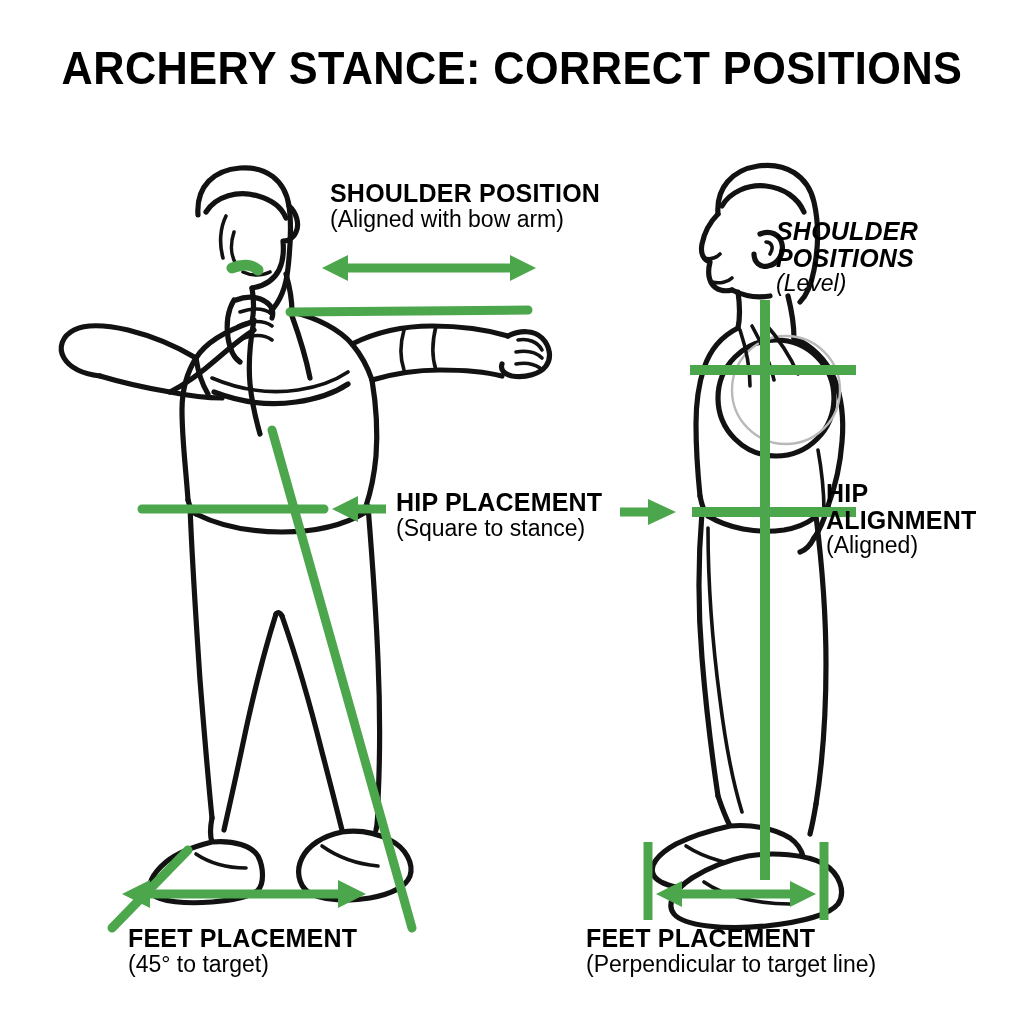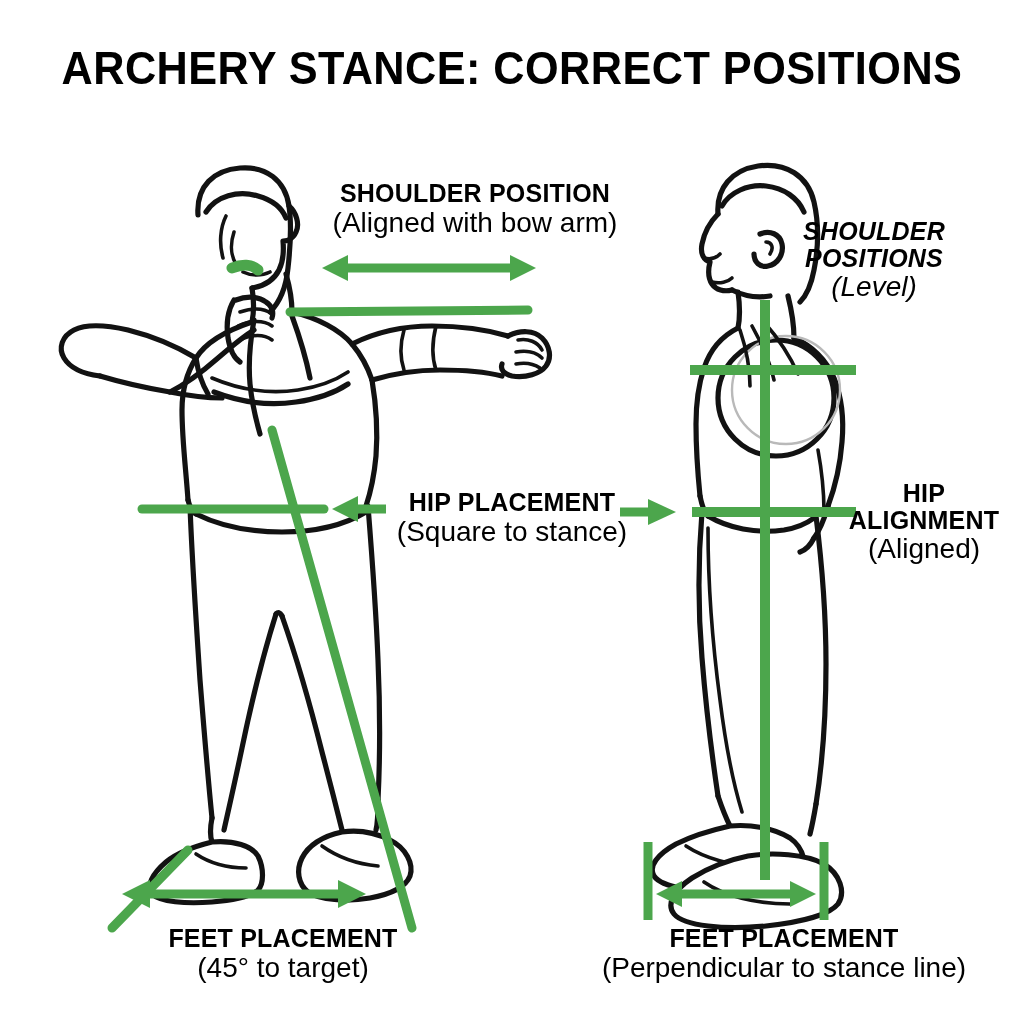--- a/index.html
+++ b/index.html
@@ -49,25 +49,25 @@
     font-family: "Liberation Sans Narrow", "Liberation Sans", sans-serif;
     font-weight: bold;
     font-size: 25px;
     line-height: 1.06;
     letter-spacing: 0.2px;
     white-space: nowrap;
   }
   .label .sl {
     font-family: "Liberation Sans", sans-serif;
     font-weight: normal;
-    font-size: 28px;
+    font-size: 23px;
     line-height: 1.12;
     white-space: nowrap;
   }
-  .center { text-align: center; }
+  .center { text-align: left; }
 
   
   #lbl-shoulder-left  { left: 330px; top: 180px; width: 290px; }
   #lbl-shoulder-right { left: 776px; top: 218px; width: 196px; font-style: italic; }
   #lbl-hip-left       { left: 396px; top: 489px; width: 232px; }
   #lbl-hip-right      { left: 826px; top: 480px; width: 196px; }
   #lbl-feet-left      { left: 128px; top: 925px; width: 310px; }
   #lbl-feet-right     { left: 586px; top: 925px; width: 396px; }
 
   
@@ -305,16 +305,16 @@
     <div class="sl">(Aligned)</div>
   </div>
 
   <div class="label center" id="lbl-feet-left">
     <div class="hl">FEET PLACEMENT</div>
     <div class="sl">(45° to target)</div>
   </div>
 
   <div class="label center" id="lbl-feet-right">
     <div class="hl">FEET PLACEMENT</div>
-    <div class="sl">(Perpendicular to stance line)</div>
+    <div class="sl">(Perpendicular to target line)</div>
   </div>
 
 </div>
 
 </body></html>

